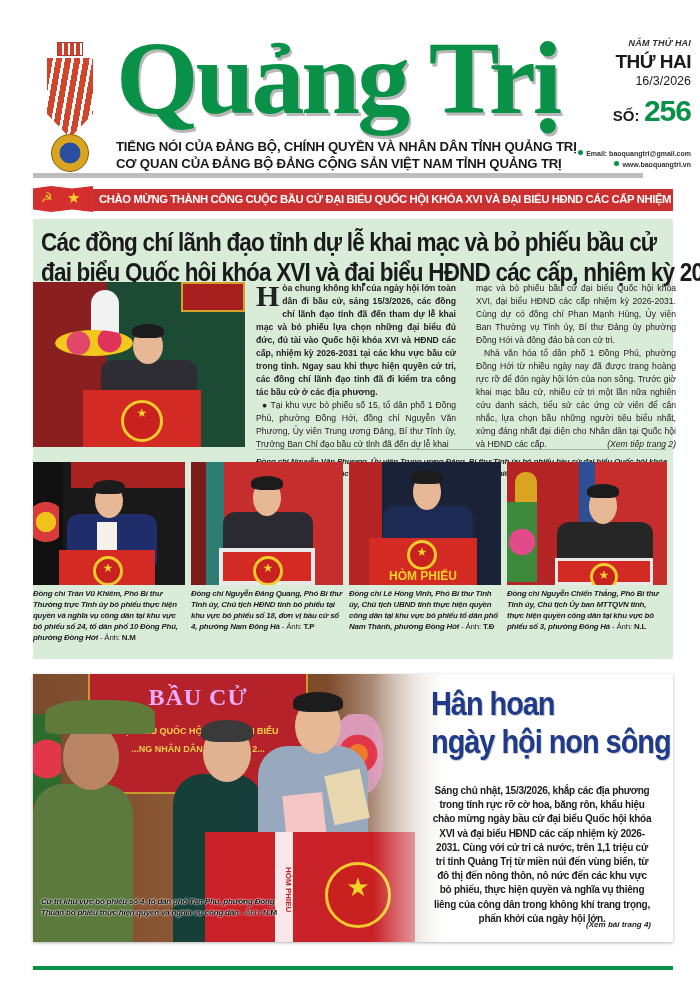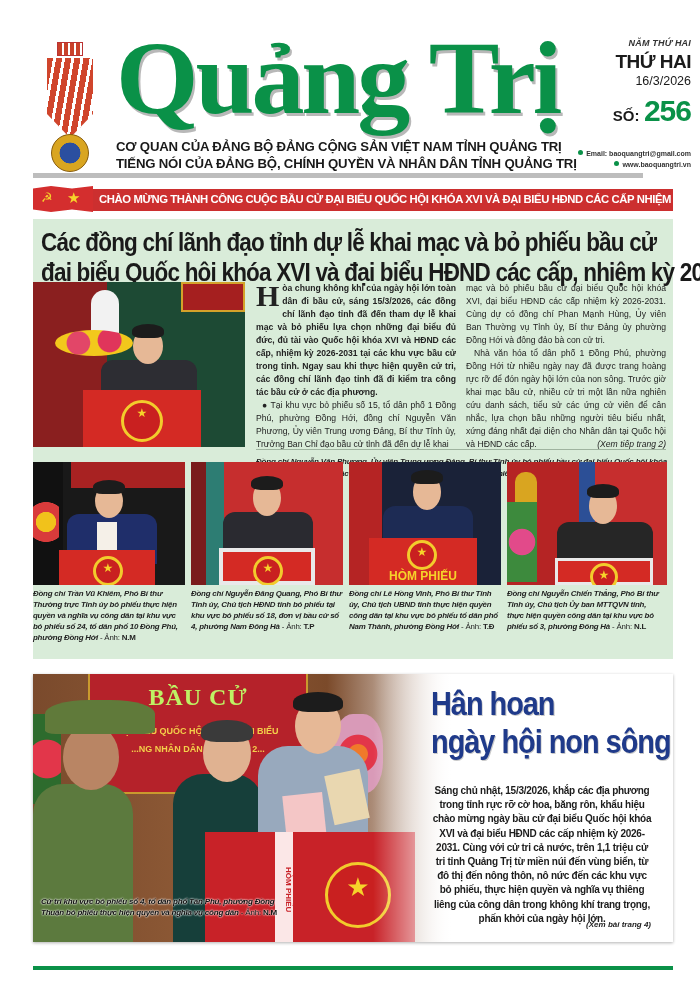--- a/index.html
+++ b/index.html
@@ -58,40 +58,40 @@
   .person { position: absolute; border-radius: 12px 12px 0 0; }
   .head { position: absolute; border-radius: 50%; background: #e6b896; }
   .hair { position: absolute; border-radius: 50% 50% 30% 30%; background: #1c1c1c; }
   .ballotbox { position: absolute; background: #d42a24; }
   .emblem { position: absolute; border-radius: 50%; border: 3px solid #f2cc2c; background: #c92020; }
   .emblem::after { content: "★"; position: absolute; left: 0; right: 0; top: 8%; text-align: center; color: #f6d32a; font-size: 12px; }
 
   .lead-body { position: absolute; left: 223px; top: 63px; width: 410px; font-size: 8.6px; line-height: 13px; color: #222; }
   .col { position: absolute; top: 0; width: 200px; text-align: justify; }
   .col1 { left: 0; }
-  .col2 { left: 210px; }
+  .col2 { left: 220px; }
   .dropcap { float: left; font-weight: 900; font-size: 30px; line-height: 26px; margin: 1px 3px 0 0; font-family: "Liberation Serif", serif; }
   .bold { font-weight: bold; }
   .see-more { font-style: italic; float: right; }
   .lead-caption-rule { position: absolute; left: 223px; top: 230px; width: 410px; height: 1px; background: #9fb39f; }
   .lead-caption { position: absolute; left: 223px; top: 237px; width: 413px; font-size: 8px; line-height: 12px; font-style: italic; font-weight: bold; color: #222; letter-spacing: -.2px; }
   .credit { font-style: normal; font-weight: normal; }
   .credit b { font-weight: bold; }
 
   .grid { position: absolute; left: 0; top: 243px; width: 640px; }
   .gcell { position: absolute; top: 0; width: 152px; }
   .gcell .photo { position: relative; width: 152px; height: 123px; }
   .gcap { margin-top: 3px; font-size: 7.9px; line-height: 11px; font-style: italic; font-weight: bold; color: #222; letter-spacing: -.2px; }
 
   
   .feature { position: absolute; left: 33px; top: 674px; width: 640px; height: 268px; background: #fff; box-shadow: 0 1px 3px rgba(0,0,0,.3); overflow: hidden; }
   .feature-photo { position: absolute; left: 0; top: 0; width: 420px; height: 268px;
     background: linear-gradient(90deg,#7a4a2c 0%,#8e5a36 40%,#7b4a2a 70%, rgba(255,255,255,0) 100%); }
   .sign { position: absolute; left: 55px; top: 0; width: 220px; height: 120px; background: #b5222a; border: 2px solid #c99a2e; border-top: none; }
-  .sign-title { position: absolute; left: 0; right: 0; top: 10px; text-align: center; font-family: "Liberation Serif", serif; font-weight: bold; font-size: 24px; color: #bef264; letter-spacing: 1px; }
+  .sign-title { position: absolute; left: 0; right: 0; top: 10px; text-align: center; font-family: "Liberation Serif", serif; font-weight: bold; font-size: 24px; color: #f0abfc; letter-spacing: 1px; }
   .sign-sub { position: absolute; left: 10px; right: 10px; top: 48px; text-align: center; font-weight: bold; font-size: 9px; color: #f3cf4a; line-height: 18px; }
   .feat-fade { position: absolute; left: 340px; top: 0; width: 80px; height: 268px; background: linear-gradient(90deg, rgba(255,255,255,0), #ffffff); }
   .feat-box { position: absolute; left: 172px; top: 158px; width: 210px; height: 110px; background: #c82228; }
   .feat-box .emblem { left: 120px; top: 30px; width: 66px; height: 66px; }
   .feat-box .emblem::after { font-size: 26px; top: 12%; }
   .feat-tag { position: absolute; left: 70px; top: 0; width: 18px; height: 110px; background: #fbe7e7; color: #c82228; font-size: 8px; font-weight: bold; writing-mode: vertical-rl; text-align: center; padding-top: 6px; }
 
   .feature-headline { position: absolute; left: 398px; top: 10px; font-weight: bold; font-size: 34px; line-height: 38px; color: #1f3a8a; letter-spacing: -1.2px; transform: scaleX(.85); transform-origin: left; white-space: nowrap; text-shadow: 1px 1px 0 #c9c9c9; }
   .feature-body { position: absolute; left: 398px; top: 110px; width: 222px; font-size: 10px; line-height: 14.2px; font-weight: bold; color: #1c1c1c; letter-spacing: -.25px; text-align: center; }
   .feature-more { position: absolute; right: 22px; top: 246px; font-size: 8px; font-style: italic; font-weight: bold; color: #222; }
@@ -103,22 +103,22 @@
 <body>
 
 <header class="masthead">
   <div class="medal">
     <div class="ribbon-top"></div>
     <div class="ribbon"></div>
     <div class="disc"></div>
   </div>
   <div class="title">Quảng Trị</div>
   <div class="tagline">
+    <div>TIẾNG NÓI CỦA ĐẢNG BỘ, CHÍNH QUYỀN VÀ NHÂN DÂN TỈNH QUẢNG TRỊ</div>
     <div>CƠ QUAN CỦA ĐẢNG BỘ ĐẢNG CỘNG SẢN VIỆT NAM TỈNH QUẢNG TRỊ</div>
-    <div>TIẾNG NÓI CỦA ĐẢNG BỘ, CHÍNH QUYỀN VÀ NHÂN DÂN TỈNH QUẢNG TRỊ</div>
   </div>
   <div class="issue-box">
     <div class="issue-year">NĂM THỨ HAI</div>
     <div class="issue-day">THỨ HAI</div>
     <div class="issue-date">16/3/2026</div>
     <div class="issue-no">
       <span class="lbl">SỐ:</span>
       <span class="num">256</span>
     </div>
   </div>

